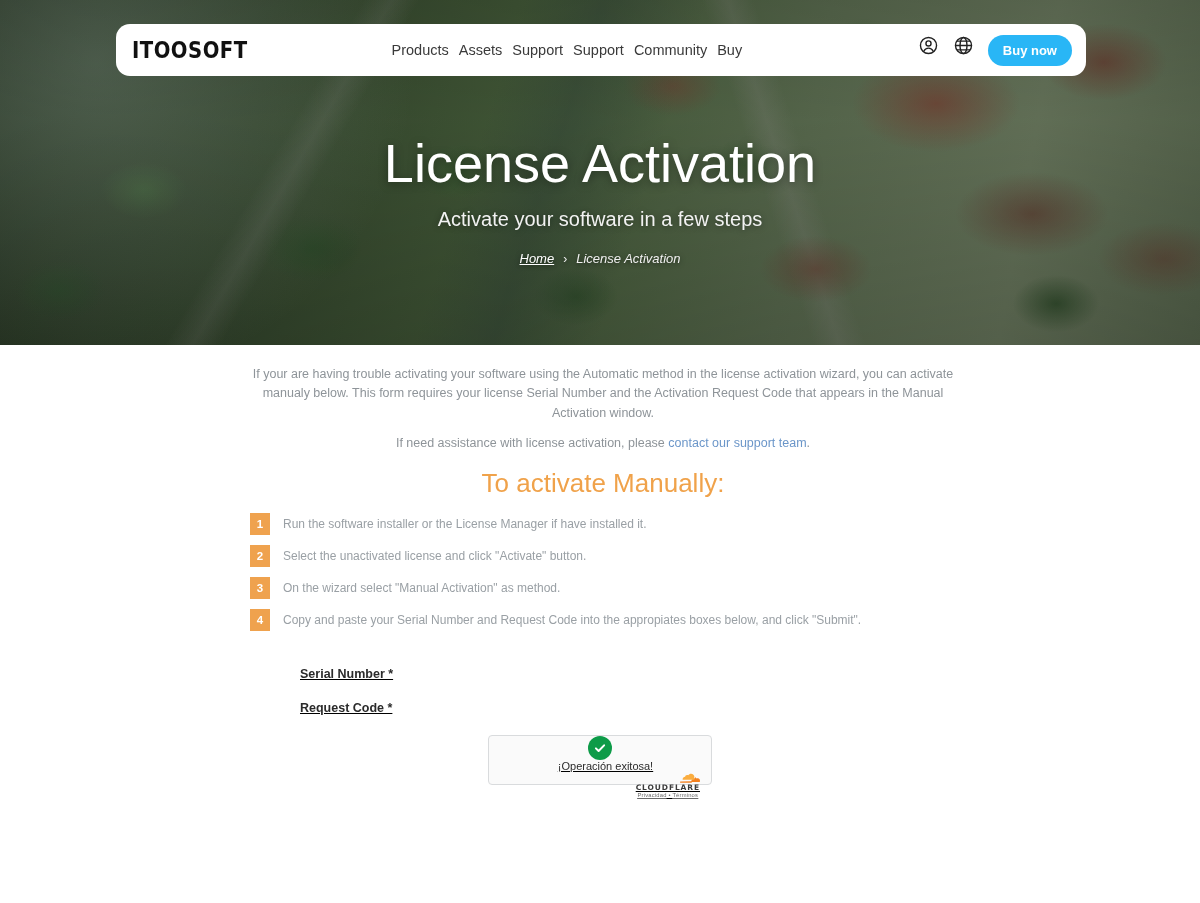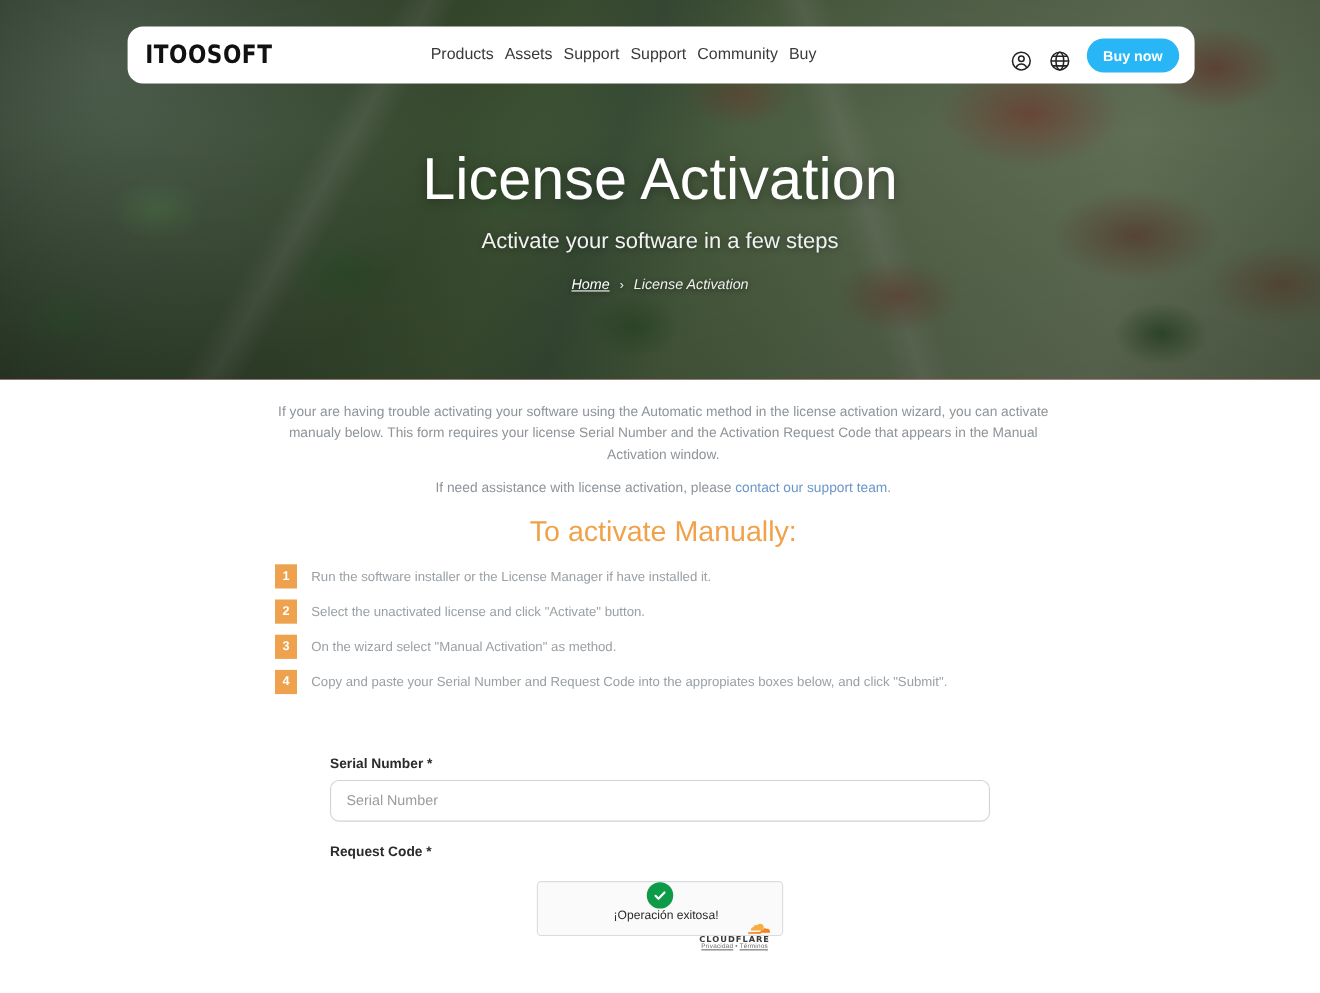--- a/index.html
+++ b/index.html
@@ -88,21 +88,21 @@
     padding-left: 50px;
   }
   .nav-item {
     font-size: 14.5px;
     color: #3a3a3a;
     cursor: pointer;
     white-space: nowrap;
   }
   .header-right {
     display: flex;
-    align-items: flex-end;
+    align-items: flex-start;
     gap: 14px;
     margin-left: auto;
   }
   .icon-btn {
     width: 21px;
     height: 21px;
     display: block;
     cursor: pointer;
   }
   .buy-now {
@@ -206,21 +206,22 @@
     flex: 0 0 auto;
   }
   .step-text {
     font-size: 12px;
     color: #9aa0a5;
   }
 
   
   .form {
     width: 600px;
-    margin: 56px auto 0 auto;
+    margin: 36px auto 0 auto;
+    text-decoration: underline;
   }
   .field-label {
     font-size: 12.5px;
     font-weight: 700;
     color: #2b2b2b;
     margin-bottom: 8px;
   }
   .text-input, .text-area {
     width: 600px;
     border: 1px solid #cfd3d6;
@@ -368,21 +369,20 @@
       <div class="step">
         <div class="step-num">4</div>
         <div class="step-text">Copy and paste your Serial Number and Request Code into the appropiates boxes below, and click "Submit".</div>
       </div>
     </div>
   </div>
 
   <form class="form">
     <div class="field-group">
       <div class="field-label">Serial Number *</div>
-      <input class="text-input" type="text" placeholder="Serial Number" style="">
     </div>
 
     <div class="field-group">
       <div class="field-label">Request Code *</div>
     </div>
 
     <div class="turnstile">
       <div class="ts-check">
         <svg width="14" height="14" viewBox="0 0 24 24" fill="none" stroke="#ffffff" stroke-width="3.4" stroke-linecap="round" stroke-linejoin="round">
           <path d="M5 12.6l4.6 4.6L19 7.4"></path>

